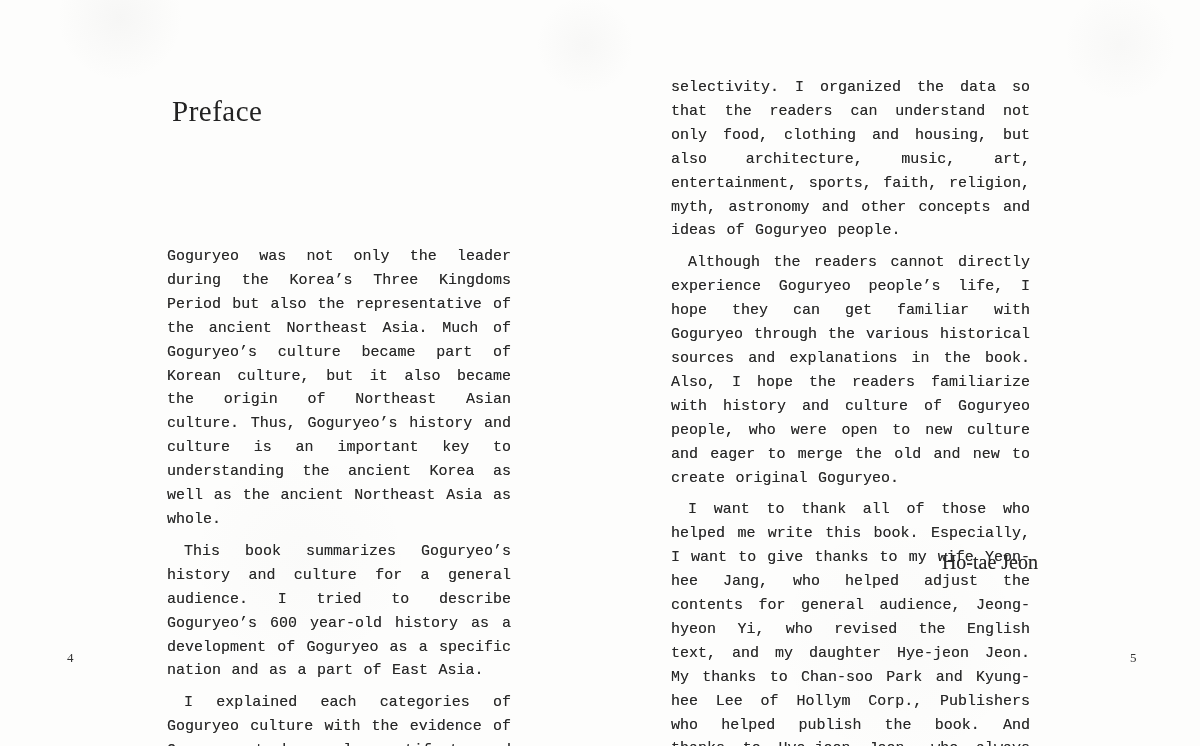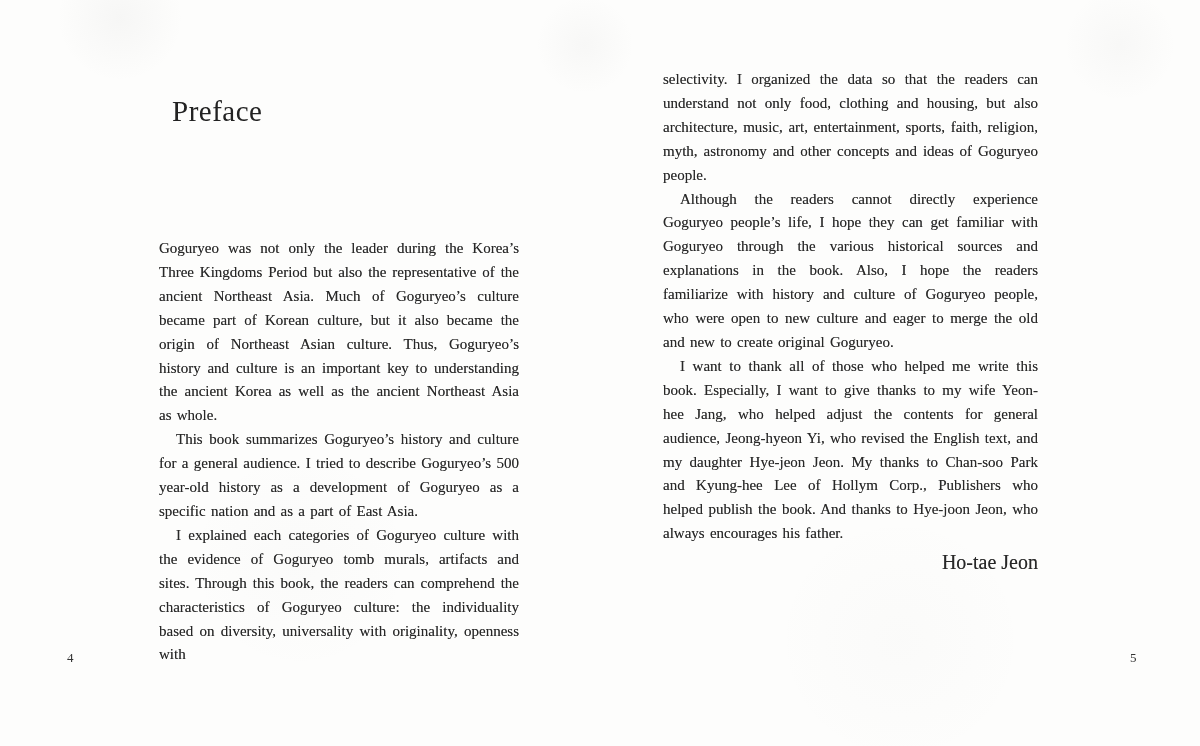--- a/index.html
+++ b/index.html
@@ -47,22 +47,23 @@
     left: 159px;
     top: 237px;
     width: 360px;
   }
   .right-col {
     left: 663px;
     top: 68px;
     width: 375px;
   }
   .text-col p {
-    margin: 0;
+    margin: 8px;
     padding: 0;
+    font-family: Liberation Mono, monospace;
   }
   .text-col p.indent {
     text-indent: 17px;
   }
   .text-col p.justify-last {
     text-align-last: justify;
   }
   .signature {
     position: absolute;
     top: 551px;
@@ -83,21 +84,21 @@
 </style>
 </head>
 <body>
 
 <div class="spread">
 
   <h1 class="page-title" style="font-weight: normal;">Preface</h1>
 
   <div class="text-col left-col">
     <p>Goguryeo was not only the leader during the Korea’s Three Kingdoms Period but also the representative of the ancient Northeast Asia. Much of Goguryeo’s culture became part of Korean culture, but it also became the origin of Northeast Asian culture. Thus, Goguryeo’s history and culture is an important key to understanding the ancient Korea as well as the ancient Northeast Asia as whole.</p>
-    <p class="indent">This book summarizes Goguryeo’s history and culture for a general audience. I tried to describe Goguryeo’s 500 year-old history as a development of Goguryeo as a specific nation and as a part of East Asia.</p>
+    <p class="indent">This book summarizes Goguryeo’s history and culture for a general audience. I tried to describe Goguryeo’s 600 year-old history as a development of Goguryeo as a specific nation and as a part of East Asia.</p>
     <p class="indent justify-last">I explained each categories of Goguryeo culture with the evidence of Goguryeo tomb murals, artifacts and sites. Through this book, the readers can comprehend the characteristics of Goguryeo culture: the individuality based on diversity, universality with originality, openness with</p>
   </div>
 
   <div class="page-number page-number-left">4</div>
 
   <div class="text-col right-col">
     <p>selectivity. I organized the data so that the readers can understand not only food, clothing and housing, but also architecture, music, art, entertainment, sports, faith, religion, myth, astronomy and other concepts and ideas of Goguryeo people.</p>
     <p class="indent">Although the readers cannot directly experience Goguryeo people’s life, I hope they can get familiar with Goguryeo through the various historical sources and explanations in the book. Also, I hope the readers familiarize with history and culture of Goguryeo people, who were open to new culture and eager to merge the old and new to create original Goguryeo.</p>
     <p class="indent">I want to thank all of those who helped me write this book. Especially, I want to give thanks to my wife Yeon-hee Jang, who helped adjust the contents for general audience, Jeong-hyeon Yi, who revised the English text, and my daughter Hye-jeon Jeon. My thanks to Chan-soo Park and Kyung-hee Lee of Hollym Corp., Publishers who helped publish the book. And thanks to Hye-joon Jeon, who always encourages his father.</p>
   </div>

